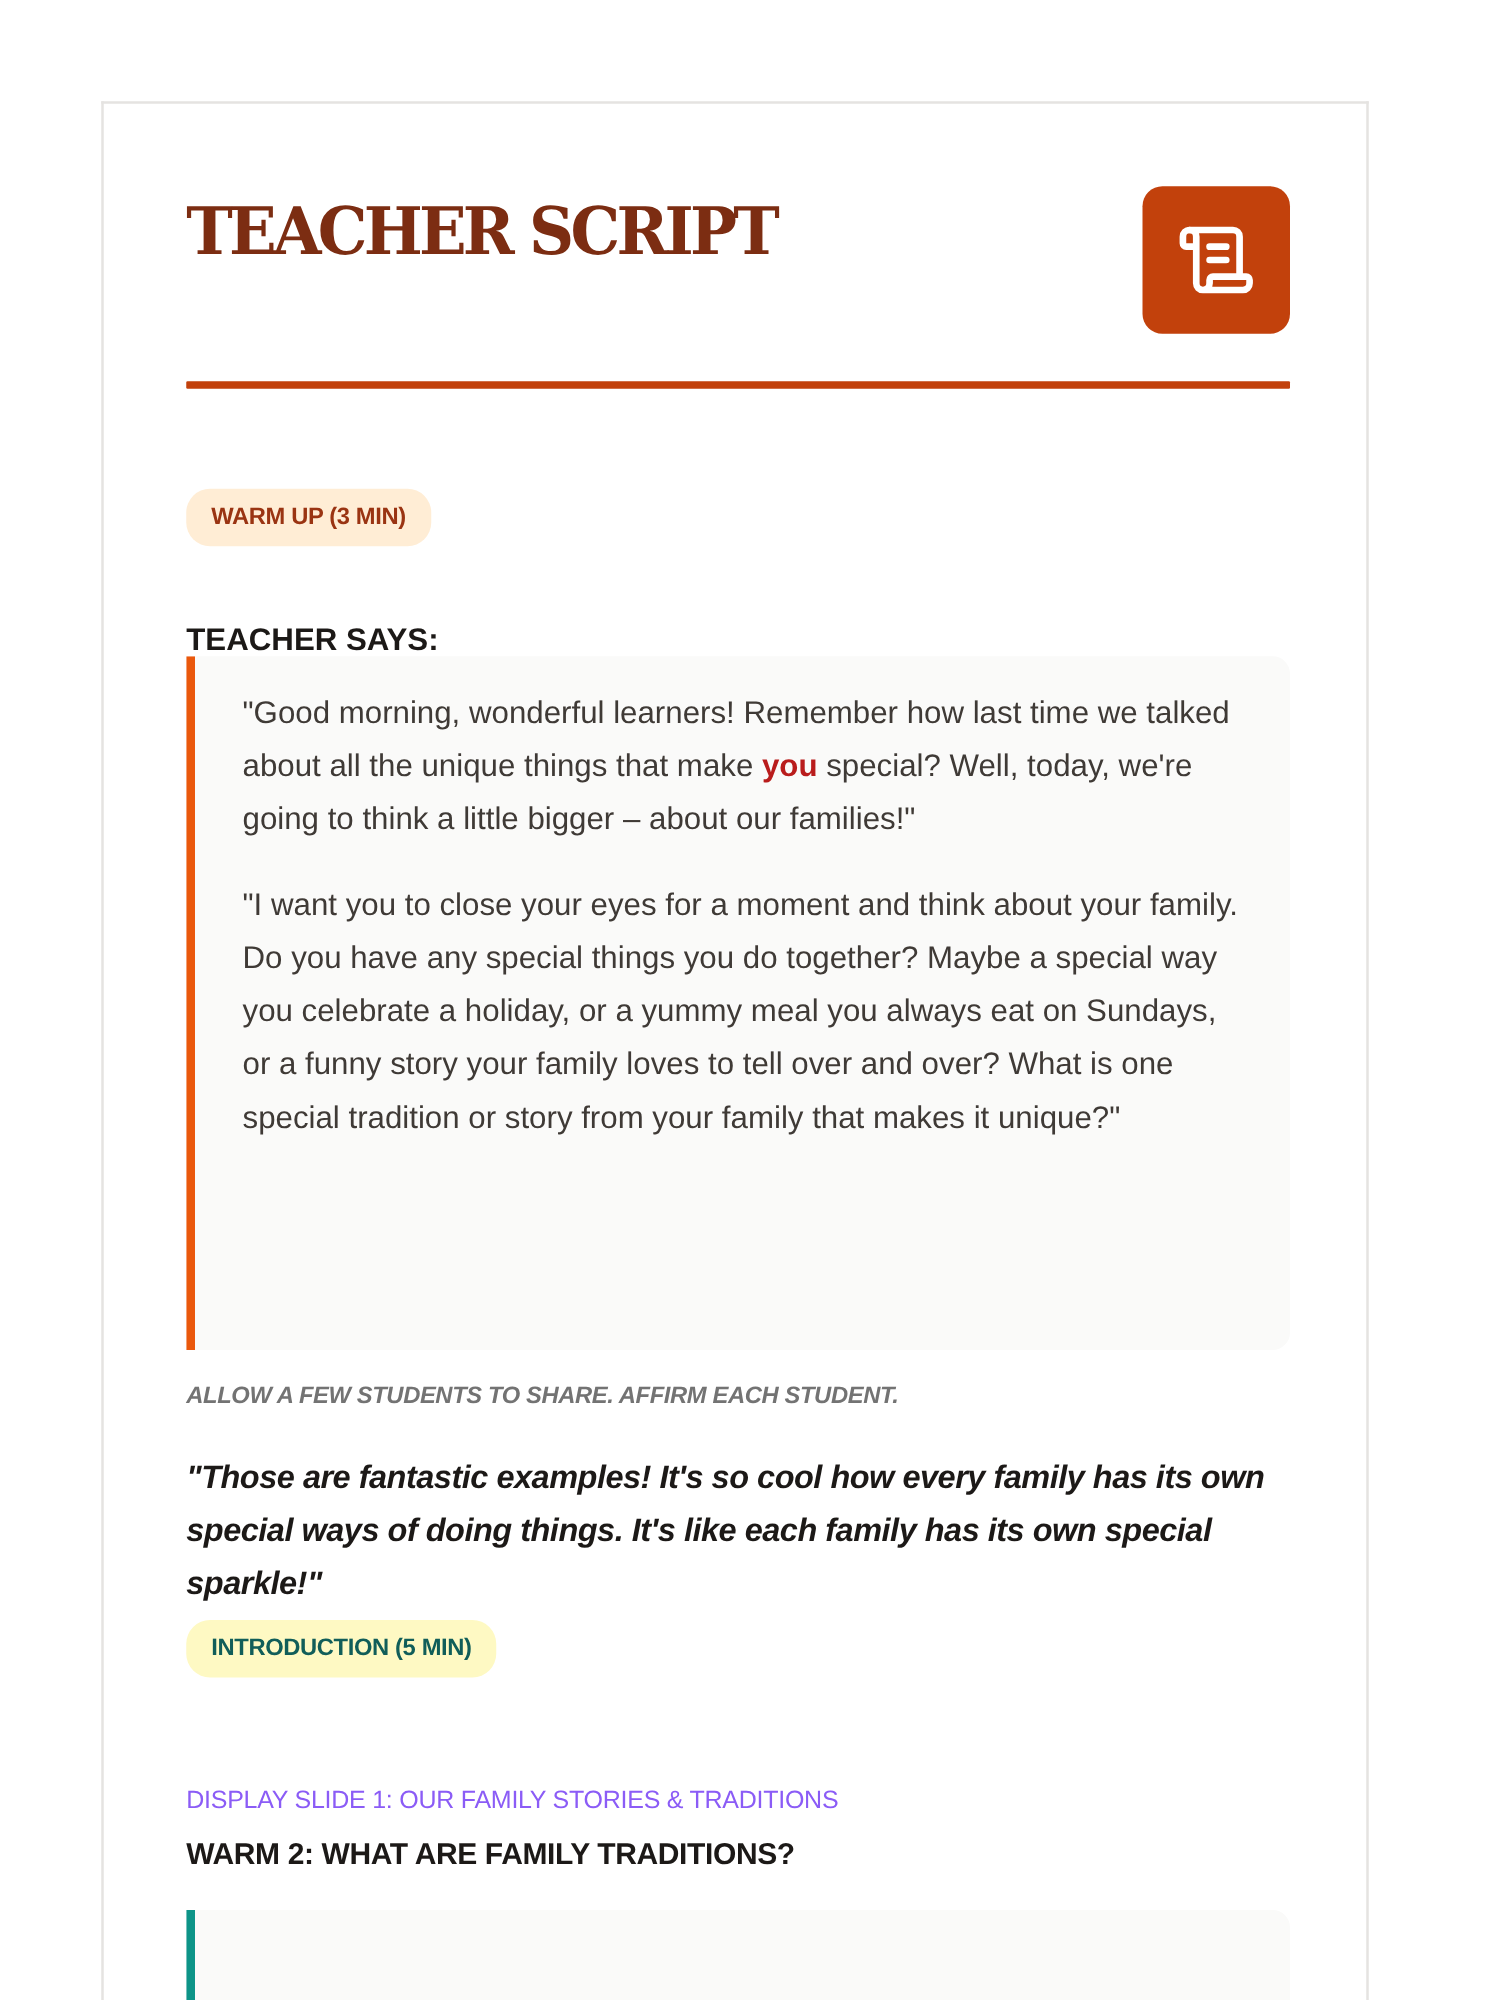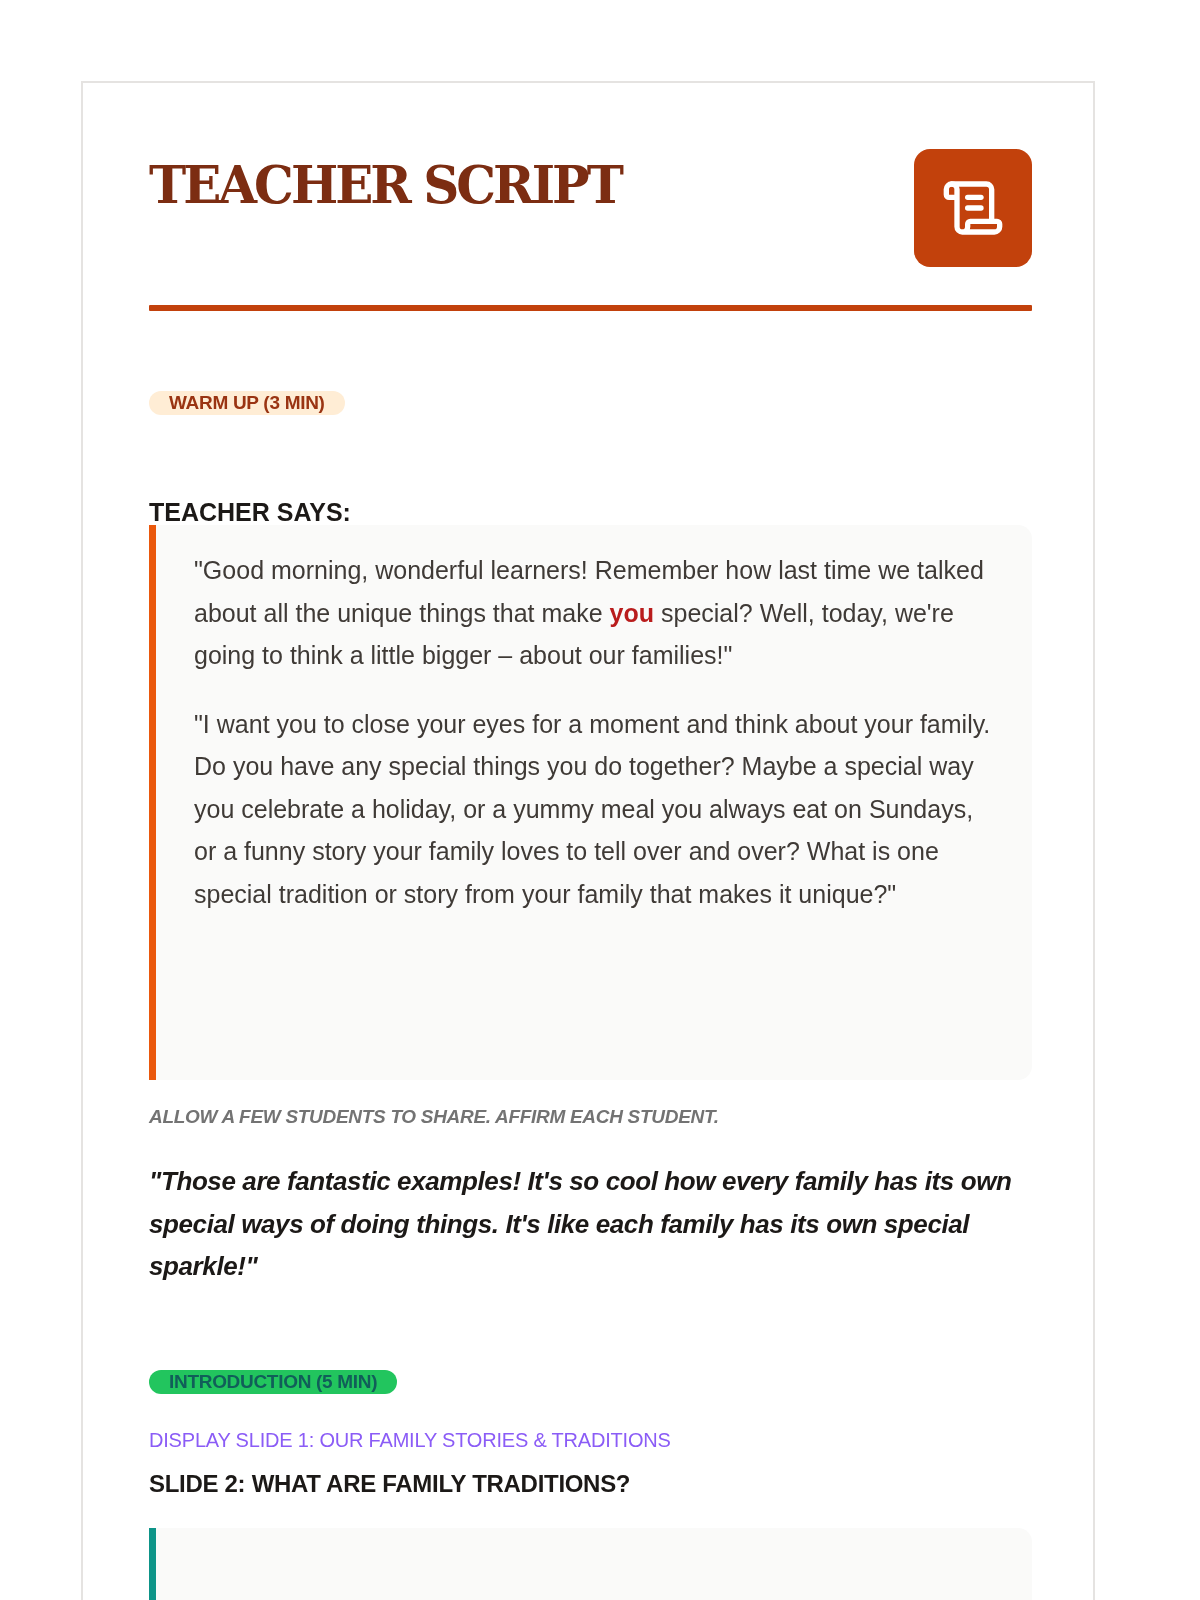--- a/index.html
+++ b/index.html
@@ -19,26 +19,26 @@
     position: absolute; top: 72px; left: 0; margin: 0;
     font-family: "Liberation Sans", sans-serif; font-style: italic; font-size: 31px; color: #78716c;
   }
   .icon-box {
     position: absolute; right: 0; top: 0; width: 118px; height: 118px; border-radius: 16px;
     background: #c2410c; display: flex; align-items: center; justify-content: center;
   }
   .divider { position: absolute; top: 222px; left: 0; width: 883px; height: 6px; background: #c2410c; border-radius: 1px; }
 
   .badge {
-    position: absolute; height: 24px; border-radius: 19px; padding: 0 20px; box-sizing: border-box;
+    position: absolute; height: 46px; border-radius: 19px; padding: 0 20px; box-sizing: border-box;
     display: flex; align-items: center;
     font-family: "Liberation Sans", sans-serif; font-weight: bold; font-size: 19px; letter-spacing: -0.3px;
   }
   .badge-warm { top: 308px; background: #ffedd5; color: #9a3412; }
-  .badge-intro { top: 1287px; background: #22c55e; color: #115e59; }
+  .badge-intro { top: 1213px; background: #fef9c3; color: #115e59; }
 
   .label-says {
     position: absolute; top: 380px; left: 0; font-weight: bold; font-size: 25px; color: #1c1917;
     font-family: "Liberation Sans", sans-serif;
     margin-top: 35px;
   }
   .quote-box {
     position: absolute; left: 0; width: 883px; background: #fafaf9; border-left: 7px solid #ea580c;
     border-radius: 0 14px 14px 0; box-sizing: border-box; padding: 24px 40px 0 38px;
   }
@@ -97,18 +97,18 @@
     </div>
 
     <div class="stage-note">Allow a few students to share. Affirm each student.</div>
 
     <p class="affirm">"Those are fantastic examples! It's so cool how every family has its own special ways of doing things. It's like each family has its own special sparkle!"</p>
 
     <div class="badge badge-intro">INTRODUCTION (5 MIN)</div>
 
     <div class="display-note">DISPLAY SLIDE 1: OUR FAMILY STORIES &amp; TRADITIONS</div>
 
-    <div class="slide-heading">SLIDE 2: WHAT ARE FAMILY TRADITIONS?</div>
+    <div class="slide-heading">WARM 2: WHAT ARE FAMILY TRADITIONS?</div>
 
     <div class="quote-box quote-intro"></div>
 
   </div>
 </div>
 
 </body></html>

